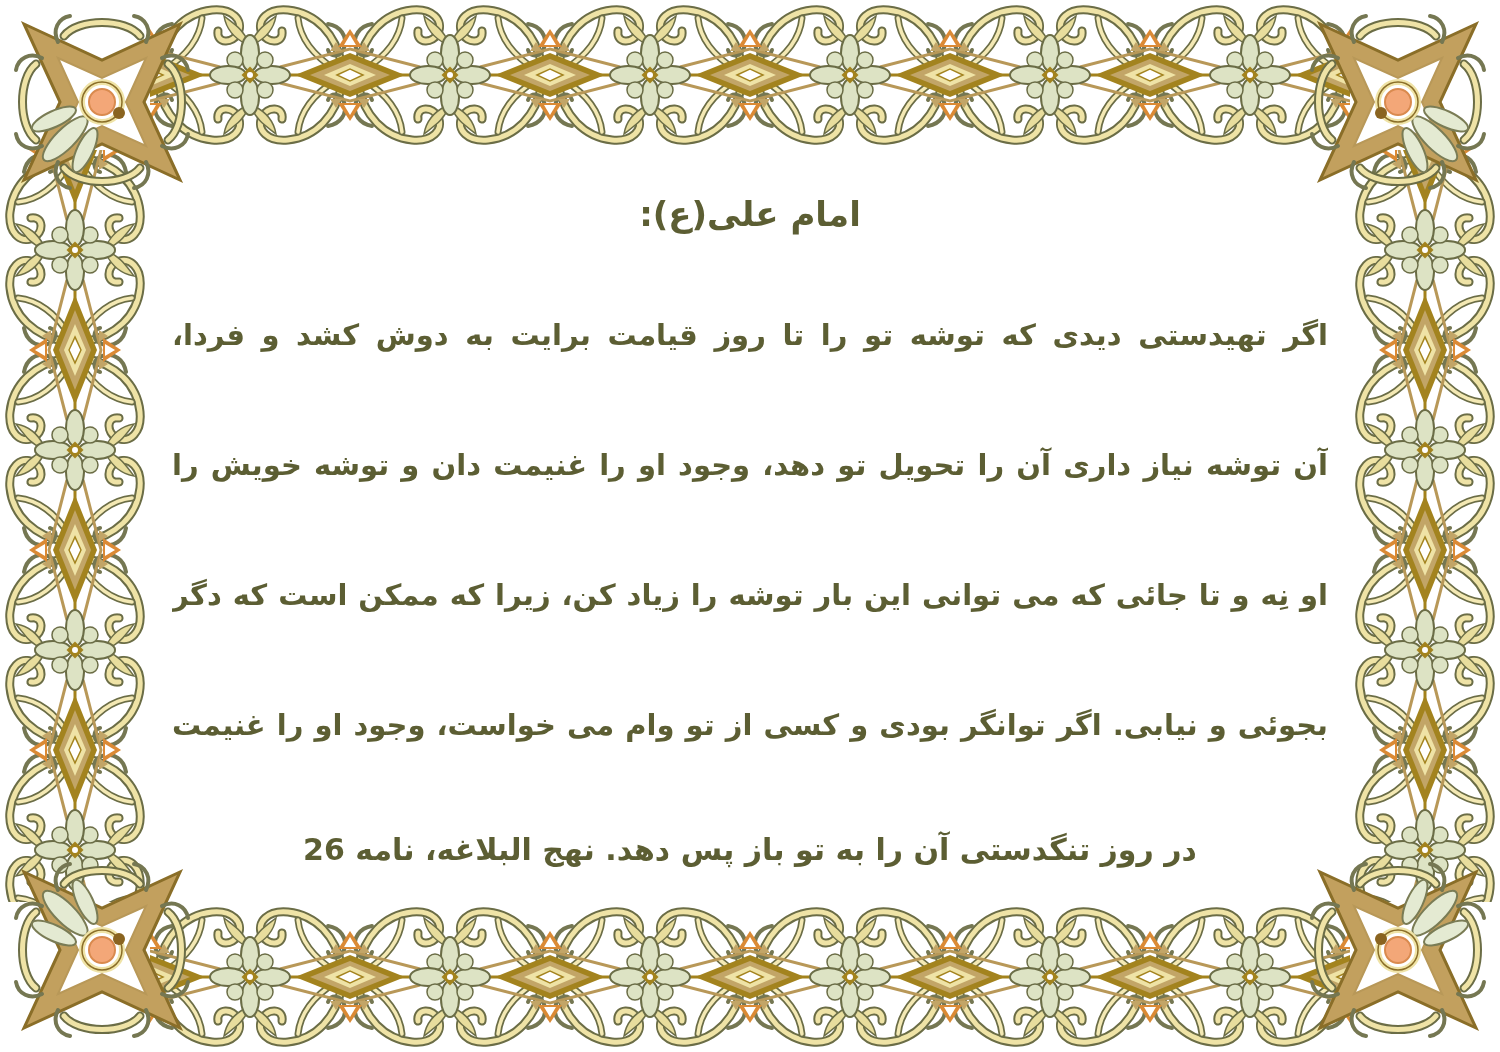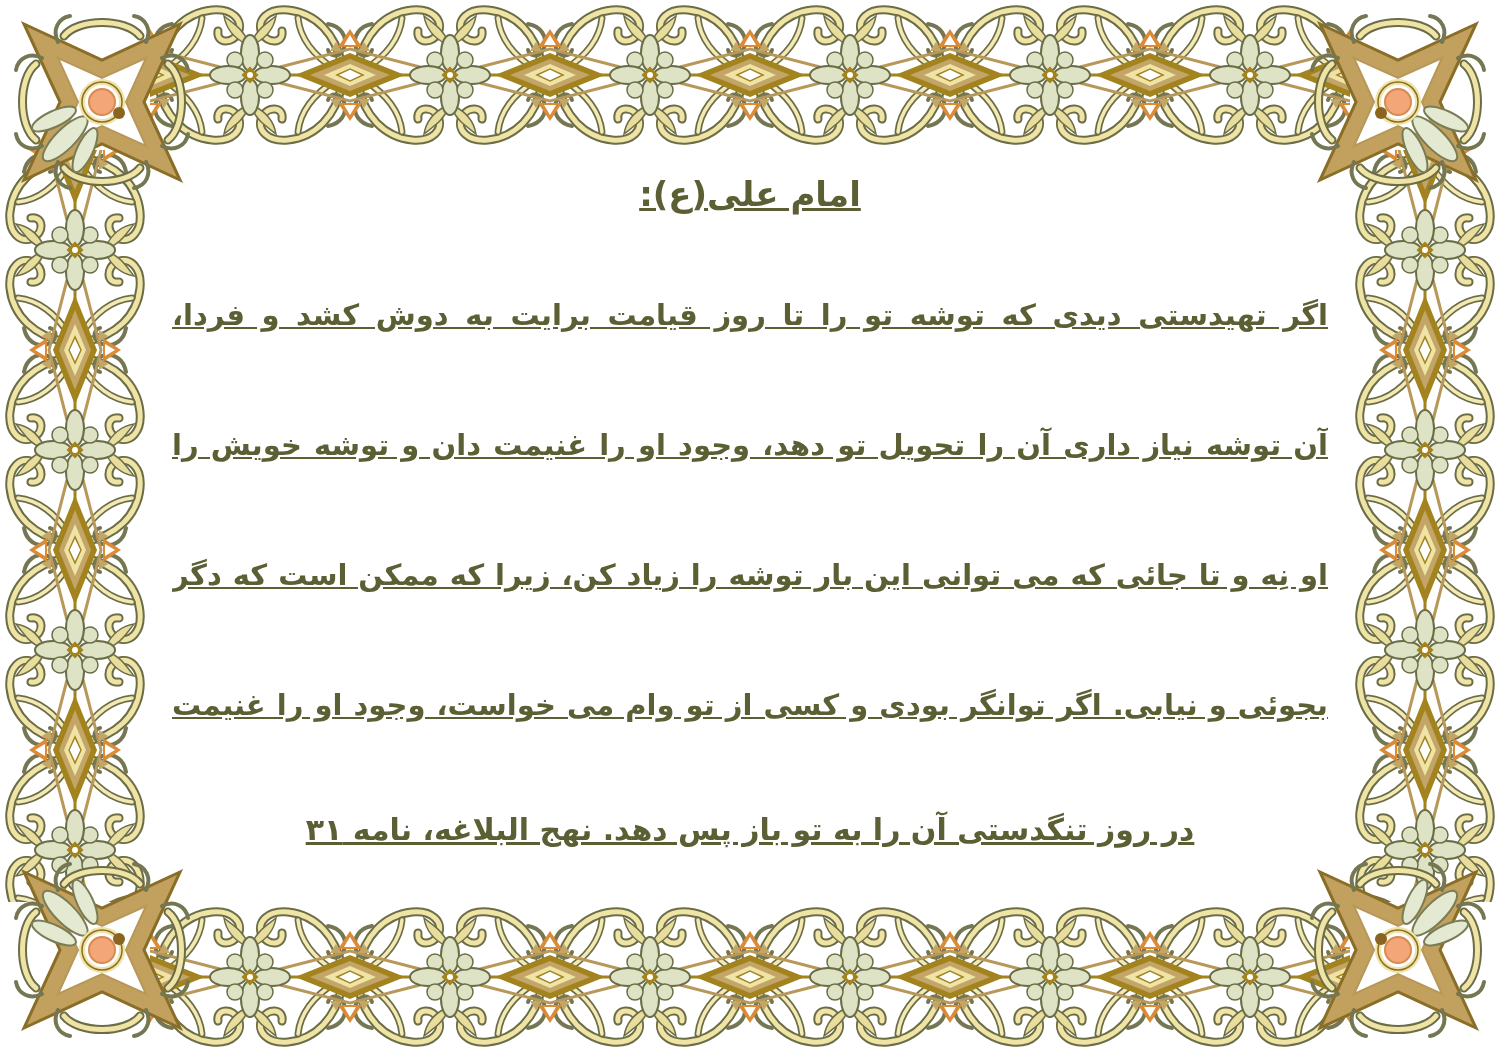--- a/index.html
+++ b/index.html
@@ -15,25 +15,24 @@
   
   .oc{fill:none;stroke:#6b6d46;stroke-width:9;stroke-linecap:round;}
   .yc{fill:none;stroke:#efe3a6;stroke-width:5;stroke-linecap:round;}
   .oc2{fill:none;stroke:#6b6d46;stroke-width:7;stroke-linecap:round;}
   .yc2{fill:none;stroke:#f4e9b4;stroke-width:3.5;stroke-linecap:round;}
   .gc{fill:none;stroke:#757752;stroke-width:4;stroke-linecap:round;}
   .leaf{fill:#e8dd9d;stroke:#6b6d46;stroke-width:1.5;}
 
   .content{
     position:absolute;
-    left:172px;right:172px;top:138px;
+    left:172px;right:172px;top:158px;
     direction:rtl;
     color:#5c5e33;
     font-weight:bold;
-    text-decoration:underline;
   }
   .attrib{
     height:112px;line-height:112px;
     font-size:34px;
     text-align:center;
   }
   .jline{
     height:130px;line-height:130px;
     font-size:29px;
     text-align:justify;
@@ -157,16 +156,16 @@
     <use href="#corner" transform="translate(2,1050) scale(1,-1)"></use>
     <use href="#corner" transform="translate(1498,1050) scale(-1,-1)"></use>
   </svg>
 
   <div class="content" dir="rtl">
     <div class="attrib">امام علی(ع):</div>
     <div class="jline">اگر تهیدستی دیدی که توشه تو را تا روز قیامت برایت به دوش کشد و فردا، هنگامی که به</div>
     <div class="jline">آن توشه نیاز داری آن را تحویل تو دهد، وجود او را غنیمت دان و توشه خویش را بر دوش</div>
     <div class="jline">او نِه و تا جائی که می توانی این بار توشه را زیاد کن، زیرا که ممکن است که دگر باره او را</div>
     <div class="jline">بجوئی و نیابی. اگر توانگر بودی و کسی از تو وام می خواست، وجود او را غنیمت دان تا</div>
-    <div class="cline">در روز تنگدستی آن را به تو باز پس دهد. نهج البلاغه، نامه ۳۱</div>
+    <div class="cline">در روز تنگدستی آن را به تو باز پس دهد. نهج البلاغه، نامه 26</div>
   </div>
 
 </div>
 
 </body></html>

